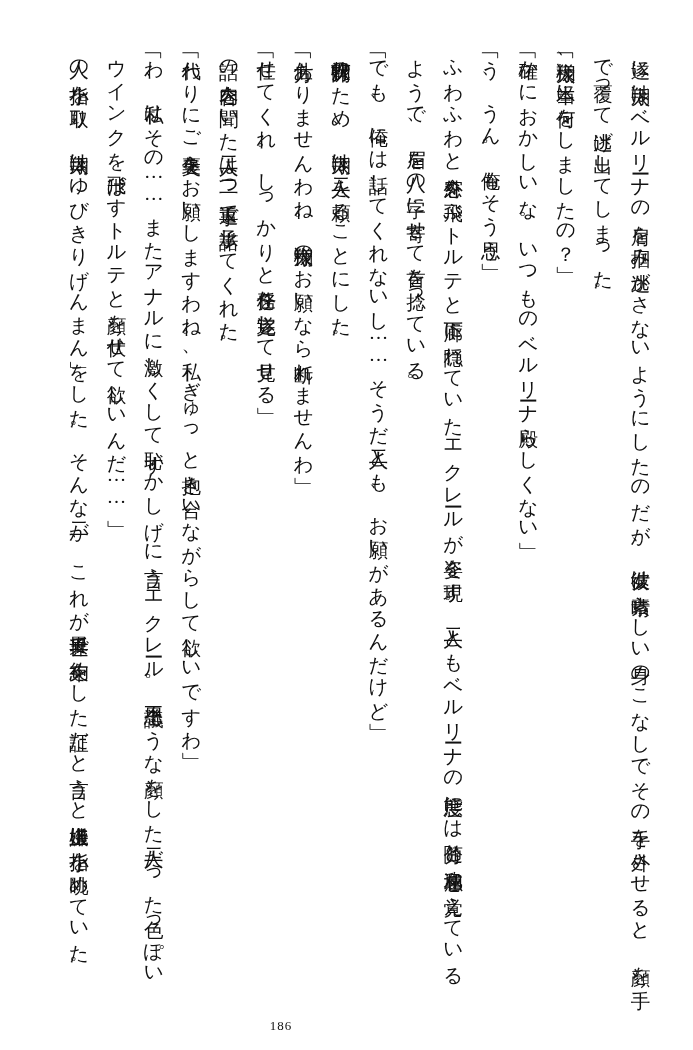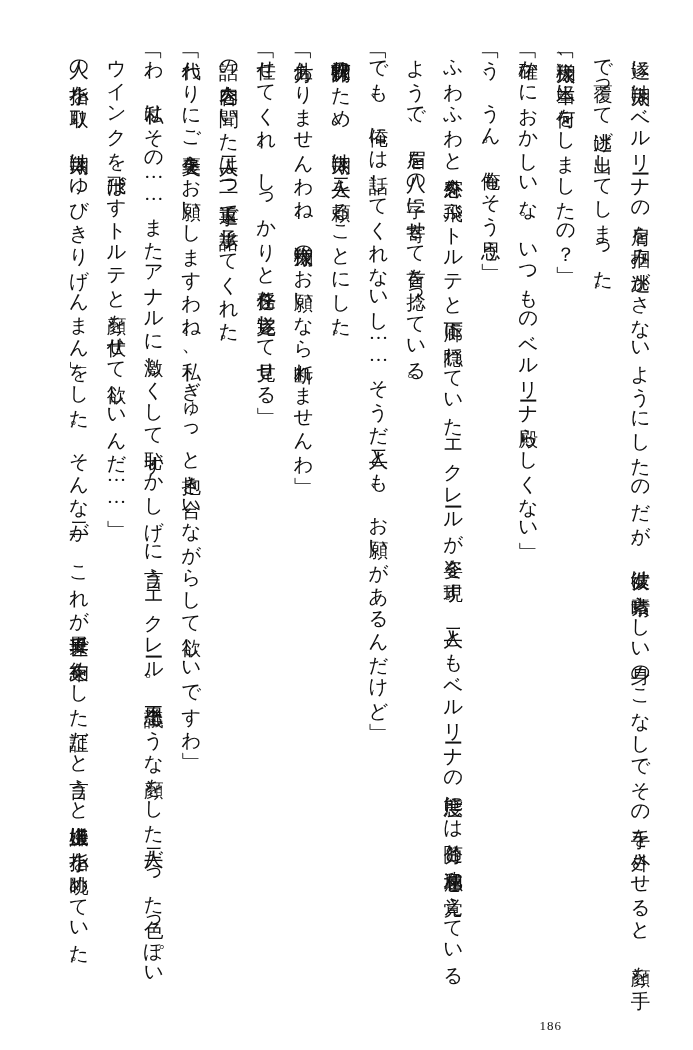--- a/index.html
+++ b/index.html
@@ -47,21 +47,21 @@
   }
   .para.noindent {
     text-indent: 0;
   }
 
   #page-number {
     position: absolute;
     bottom: 16px;
     left: 0;
     width: 562px;
-    text-align: right;
+    text-align: center;
     font-size: 13px;
     font-family: "Liberation Serif", "DejaVu Serif", serif;
     color: #111111;
     letter-spacing: 1px;
   }
 </style>
 </head>
 <body>
 
 <div id="page">

